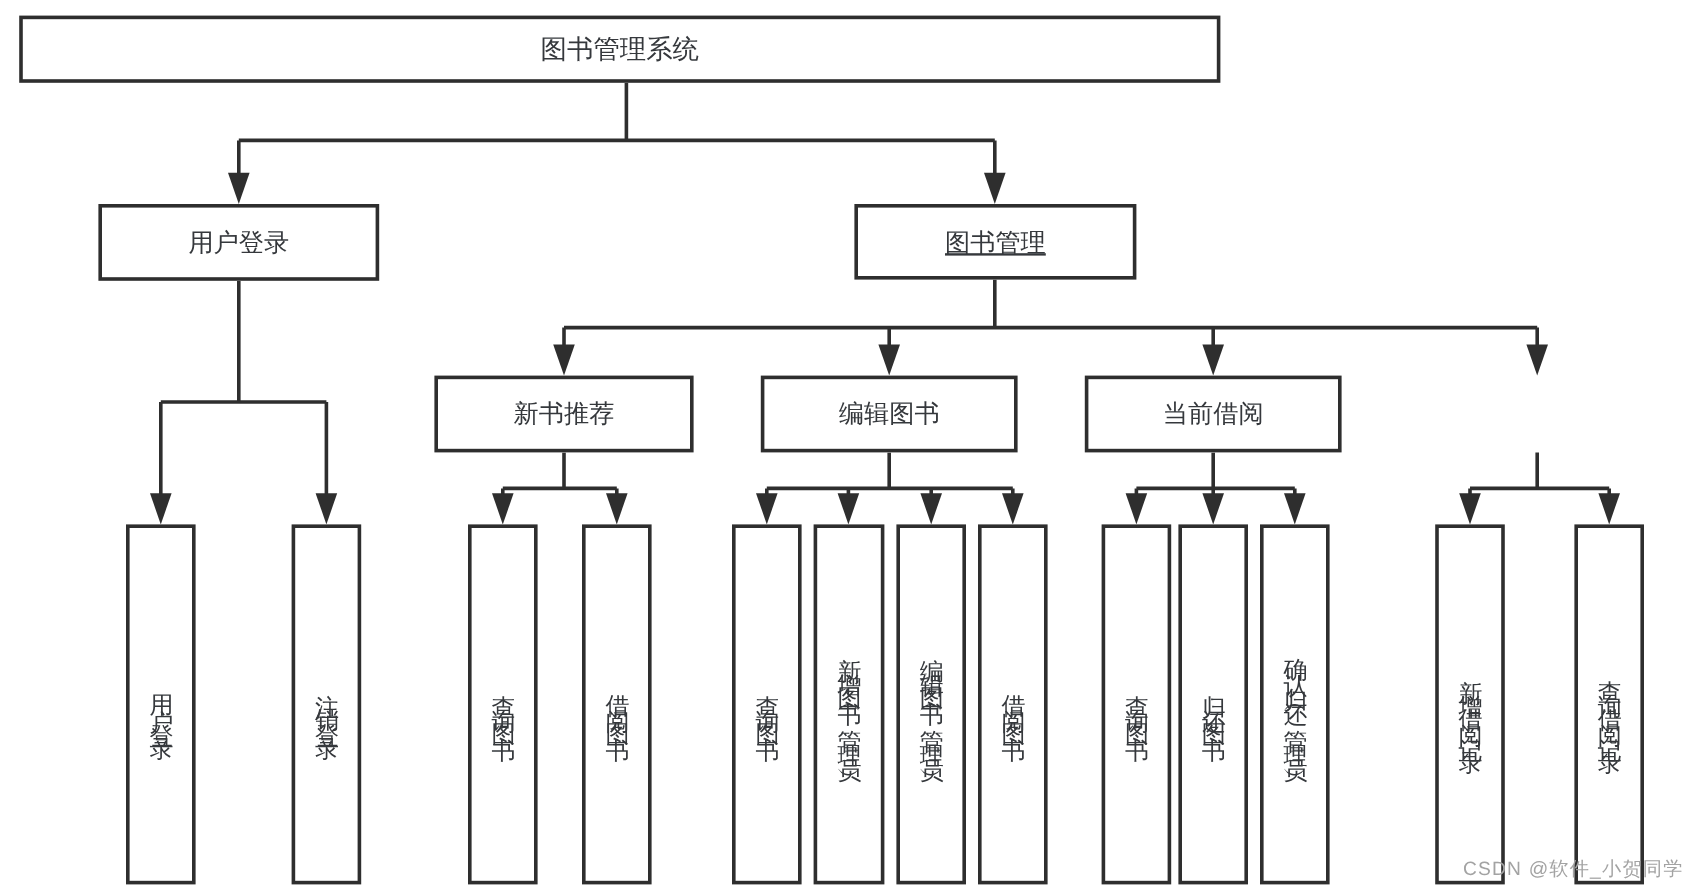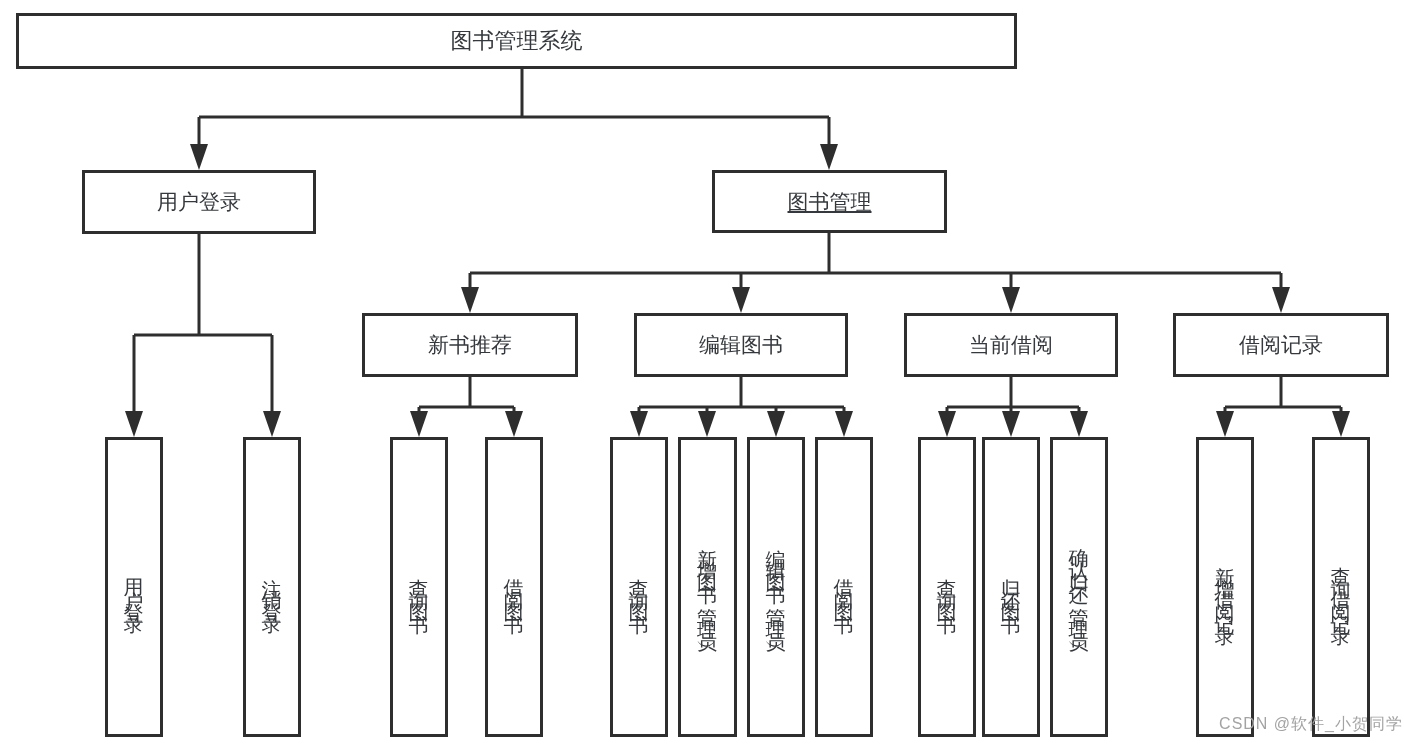--- a/index.html
+++ b/index.html
@@ -95,21 +95,20 @@
   </svg>
 
   <div class="box hbox title" style="left:16px;top:13px;width:1001px;height:56px;">图书管理系统</div>
 
   <div class="box hbox" style="left:82px;top:170px;width:234px;height:64px;">用户登录</div>
   <div class="box hbox" style="left:712px;top:170px;width:235px;height:63px;text-decoration:underline;">图书管理</div>
 
   <div class="box hbox" style="left:362px;top:313px;width:216px;height:64px;">新书推荐</div>
   <div class="box hbox" style="left:634px;top:313px;width:214px;height:64px;">编辑图书</div>
   <div class="box hbox" style="left:904px;top:313px;width:214px;height:64px;text-align:center;">当前借阅</div>
-  <div class="box hbox" style="left:1173px;top:313px;width:216px;height:64px;">借阅记录</div>
 
   <div class="box vbox" style="left:105px;top:437px;width:58px;height:300px;">用户登录</div>
   <div class="box vbox" style="left:243px;top:437px;width:58px;height:300px;">注销登录</div>
 
   <div class="box vbox" style="left:390px;top:437px;width:58px;height:300px;">查询图书</div>
   <div class="box vbox" style="left:485px;top:437px;width:58px;height:300px;">借阅图书</div>
 
   <div class="box vbox" style="left:610px;top:437px;width:58px;height:300px;">查询图书</div>
   <div class="box vbox" style="left:678px;top:437px;width:59px;height:300px;">新增图书（管理员）</div>
   <div class="box vbox" style="left:747px;top:437px;width:58px;height:300px;">编辑图书（管理员）</div>

